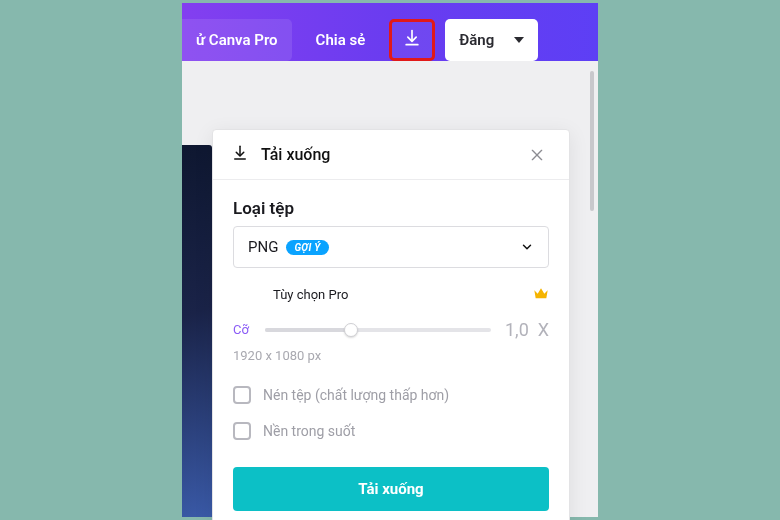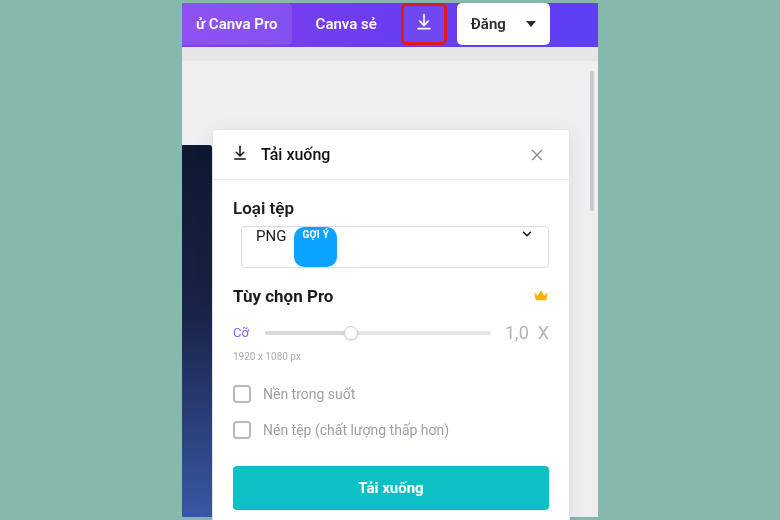--- a/index.html
+++ b/index.html
@@ -1,63 +1,63 @@
 <!DOCTYPE html>
 <html><head>
 <meta charset="utf-8">
 <style>
   * { box-sizing: border-box; margin: 0; padding: 0; font-family: -apple-system, BlinkMacSystemFont, "Segoe UI", Roboto, Arial, sans-serif; }
   body { width: 780px; height: 520px; background: #86b8ad; overflow: hidden; position: relative; }
   .stage { position: absolute; left: 182px; top: 3px; width: 416px; height: 514px; background: #e6e6e6; }
-  .topbar { position: absolute; left: 0; top: 0; right: 0; height: 44px; background: linear-gradient(90deg,#833ff0 0%,#6a3cf0 50%,#5d3ff5 100%); display: flex; align-items: flex-start; color: #fff; font-weight: 600; }
+  .topbar { position: absolute; left: 0; top: 0; right: 0; height: 58px; background: linear-gradient(90deg,#833ff0 0%,#6a3cf0 50%,#5d3ff5 100%); display: flex; align-items: flex-end; color: #fff; font-weight: 600; }
   .top-btn { height: 42px; border-radius: 5px; display: flex; align-items: center; justify-content: center; padding: 0 14px; color: #fff; background: rgba(255,255,255,0.10); margin-right: 10px; font-size: 15px; font-weight: 600; cursor: pointer; }
   .top-btn.flat { background: transparent; }
   .top-btn.first { margin-left: -0px; border-top-left-radius:0; border-bottom-left-radius:0; }
   .dl-highlight { width: 46px; padding: 0; background: rgba(255,255,255,0.06); border: 3px solid #e11919; }
   .login-btn { background: #fff; color: #2a2a30; height: 42px; border-radius: 5px; display:flex; align-items:center; padding: 0 14px; font-size:15px; font-weight:600; gap:20px; cursor:pointer; }
   .chev { width:0;height:0;border-left:5px solid transparent;border-right:5px solid transparent;border-top:6px solid #2a2a30;}
   .canvas-area { position:absolute; left:0; top:58px; right:0; bottom:0; background:#efeff1; }
   .canvas-thumb { position:absolute; left:0; top:84px; width:30px; bottom:0; background: linear-gradient(160deg,#0e1730 0%, #1a2348 45%, #3a5aa8 100%); border-top-right-radius:3px;}
   .v-scroll { position:absolute; top:10px; right:4px; width:4px; height:140px; background:#c8c8cc; border-radius:2px;}
   .panel { position:absolute; left:30px; top:68px; width:358px; background:#fff; border:1px solid #e3e3e5; border-radius:4px; box-shadow: 0 4px 20px rgba(0,0,0,0.08); }
   .panel-head { display:flex; align-items:center; height:50px; padding:0 18px; border-bottom:1px solid #ececee; color:#111; font-size:16px; font-weight:500; }
   .panel-head .title { margin-left:12px; }
   .panel-head .x { margin-left:auto; width:28px; height:28px; display:flex;align-items:center;justify-content:center; cursor:pointer;}
   .panel-body { padding: 18px 20px 20px; }
   .label { font-size:17px; color:#1a1a1f; font-weight:600; margin-bottom:8px; }
-  .select { height:42px; border:1px solid #dcdce0; border-radius:4px; display:flex; padding:0 14px; cursor:pointer;margin-left:8px; }
+  .select { height:42px; border:1px solid #dcdce0; border-radius:4px; display:flex; align-items:center; padding:0 14px; cursor:pointer; }
   .select-text { font-size:15px; color:#1a1a1f; }
-  .badge { background:#0aa3ff; color:#fff; font-size:10px; font-weight:700; padding:2px 8px; border-radius:10px; margin-left:8px; letter-spacing:.3px;}
+  .badge { background:#0aa3ff; color:#fff; font-size:10px; font-weight:700; padding:2px 8px; border-radius:10px; margin-left:8px; letter-spacing:.3px;font-style:italic;}
   .sel-chev { margin-left:auto; }
   .sel-chev svg{display:block}
   .pro-row { display:flex; align-items:center; margin:18px 0 6px; }
-  .pro-row .pro-label { font-size:17px; font-weight:700; color:#1a1a1f;}
+  .pro-row .pro-label { font-size:13px; font-weight:400; color:#1a1a1f;margin-left:40px;}
   .crown { margin-left:auto; color:#f5b400; font-size:14px;}
   .slider-row { display:flex; align-items:center; gap:14px; padding:10px 0 2px;}
   .slider-label { font-size:13px; color:#8b5cf6; width:18px;}
   .slider { position:relative; flex:1; height:4px; background:#e4e4e8; border-radius:2px;}
   .slider-fill { position:absolute; left:0; top:0; bottom:0; width:38%; background:#d8d8dd; border-radius:2px;}
   .slider-thumb { position:absolute; top:50%; left:38%; width:14px;height:14px;border-radius:50%; background:#fff; border:1px solid #d0d0d4; box-shadow:0 1px 2px rgba(0,0,0,.15); transform:translate(-50%,-50%);}
   .slider-val { font-size:18px; color:#b2b2ba; white-space:nowrap;}
-  .dims { font-size:10px; color:#a9a9b0; padding:6px 0 14px;}
+  .dims { font-size:13px; color:#a9a9b0; padding:6px 0 14px;}
   .opt-row { display:flex; align-items:center; padding:9px 0; gap:12px; }
   .chk { width:18px;height:18px;border:2px solid #b8b8bf;border-radius:4px; flex:none; cursor:pointer;}
   .opt-text { font-size:14px; color:#9e9ea6;}
   .primary-btn { margin-top:18px; height:44px; background:#0cc0c6; color:#fff; display:flex;align-items:center;justify-content:center; font-size:15px; font-weight:700; border-radius:4px; cursor:pointer;}
 </style>
 </head>
 <body>
 
 <div class="stage">
   <div class="topbar">
     <div class="top-btn first">
         <span>ử Canva Pro</span>
       </div>
     <div class="top-btn flat">
-        <span>Canva sẻ</span>
+        <span>Chia sẻ</span>
       </div>
     <div class="top-btn dl-highlight">
       <span>
         <svg width="20" height="20" viewBox="0 0 24 24" fill="none" stroke="#fff" stroke-width="2" stroke-linecap="round" stroke-linejoin="round">
             <path d="M12 3v12"></path>
             <path d="M7 11l5 5 5-5"></path>
             <path d="M5 20h14"></path>
           </svg>
       </span>
     </div>
@@ -115,25 +115,25 @@
             <div class="slider-fill"></div>
             <div class="slider-thumb"></div>
           </div>
           <span class="slider-val"><span>1,0</span>&nbsp;&nbsp;<span>X</span></span>
         </div>
 
         <div class="dims">1920 x 1080 px</div>
 
         <div class="opt-row">
           <div class="chk"></div>
-          <span class="opt-text">Nền trong suốt</span>
+          <span class="opt-text">Nén tệp (chất lượng thấp hơn)</span>
         </div>
         <div class="opt-row">
           <div class="chk"></div>
-          <span class="opt-text">Nén tệp (chất lượng thấp hơn)</span>
+          <span class="opt-text">Nền trong suốt</span>
         </div>
 
         <div class="primary-btn">
           <span>Tải xuống</span>
         </div>
       </div>
     </div>
   </div>
 </div>
 

